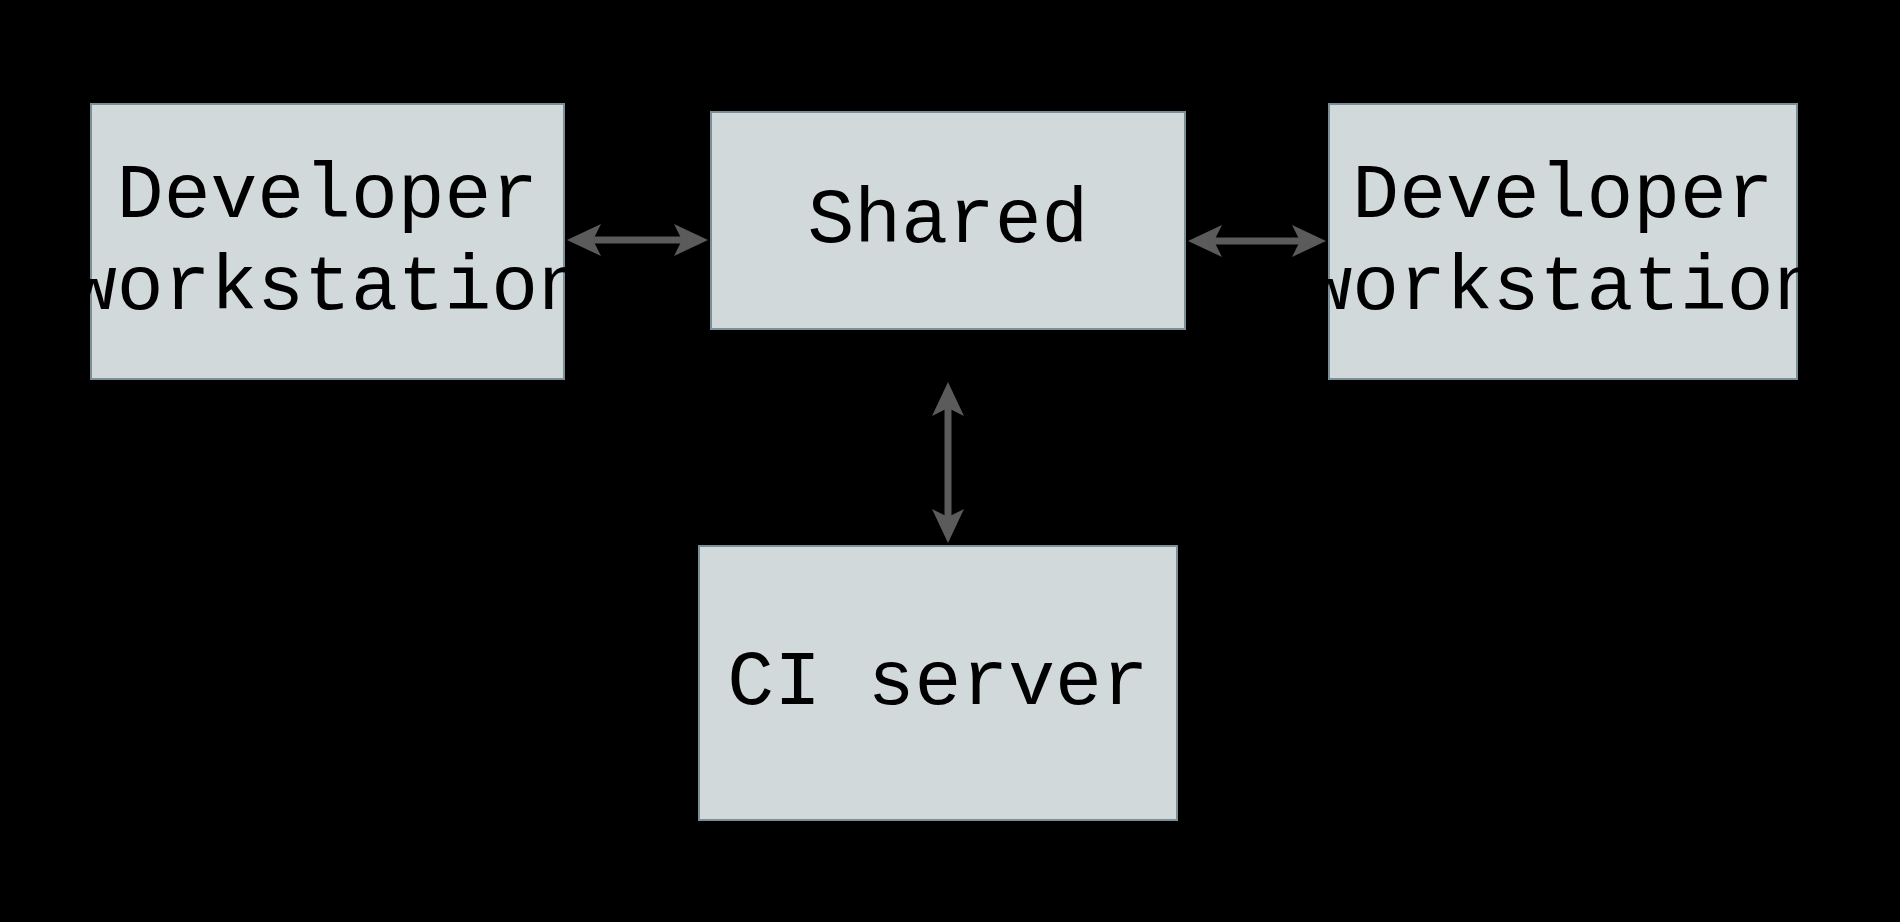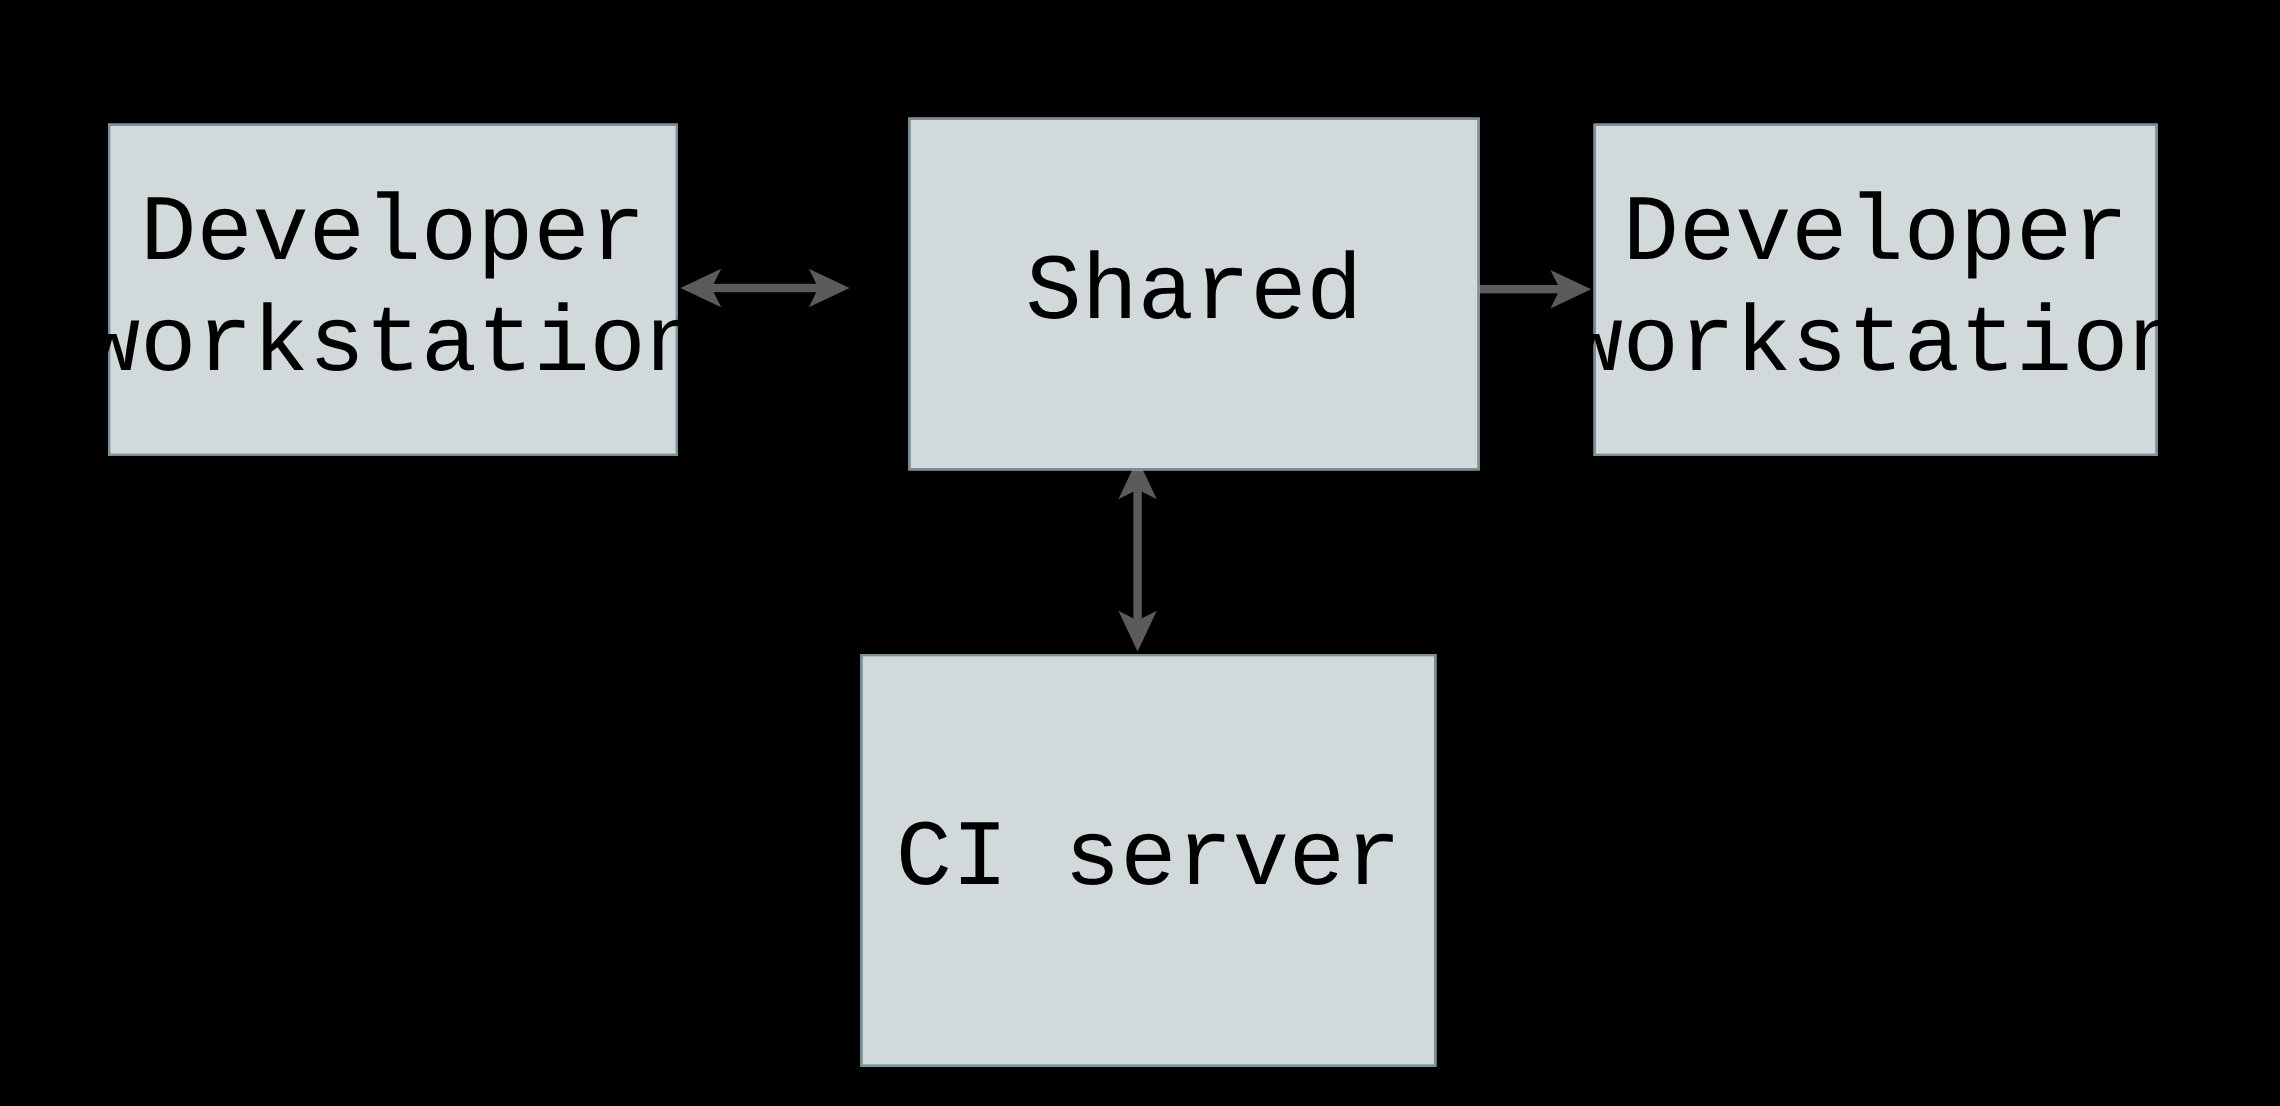--- a/index.html
+++ b/index.html
@@ -37,23 +37,23 @@
   .arrow-layer {
     position: absolute;
     left: 0;
     top: 0;
     width: 1900px;
     height: 922px;
     pointer-events: none;
   }
   
   #node-dev-left     { left: 90px;   top: 103px; width: 475px; height: 277px; }
-  #node-shared-cache { left: 710px;  top: 98px; width: 476px; height: 294px; margin-left: 47px; }
+  #node-shared-cache { left: 710px;  top: 111px; width: 476px; height: 219px; }
   #node-dev-right    { left: 1328px; top: 103px; width: 470px; height: 277px; }
-  #node-ci-server    { left: 717px;  top: 545px; width: 480px; height: 344px; }
+  #node-ci-server    { left: 698px;  top: 545px; width: 480px; height: 276px; }
 </style>
 </head>
 <body>
 
 <div class="canvas">
 
   <svg class="arrow-layer" width="1900" height="922" viewBox="0 0 1900 922" xmlns="http://www.w3.org/2000/svg">
     <g fill="#5b5b5b" stroke="none">
 
       <g>

